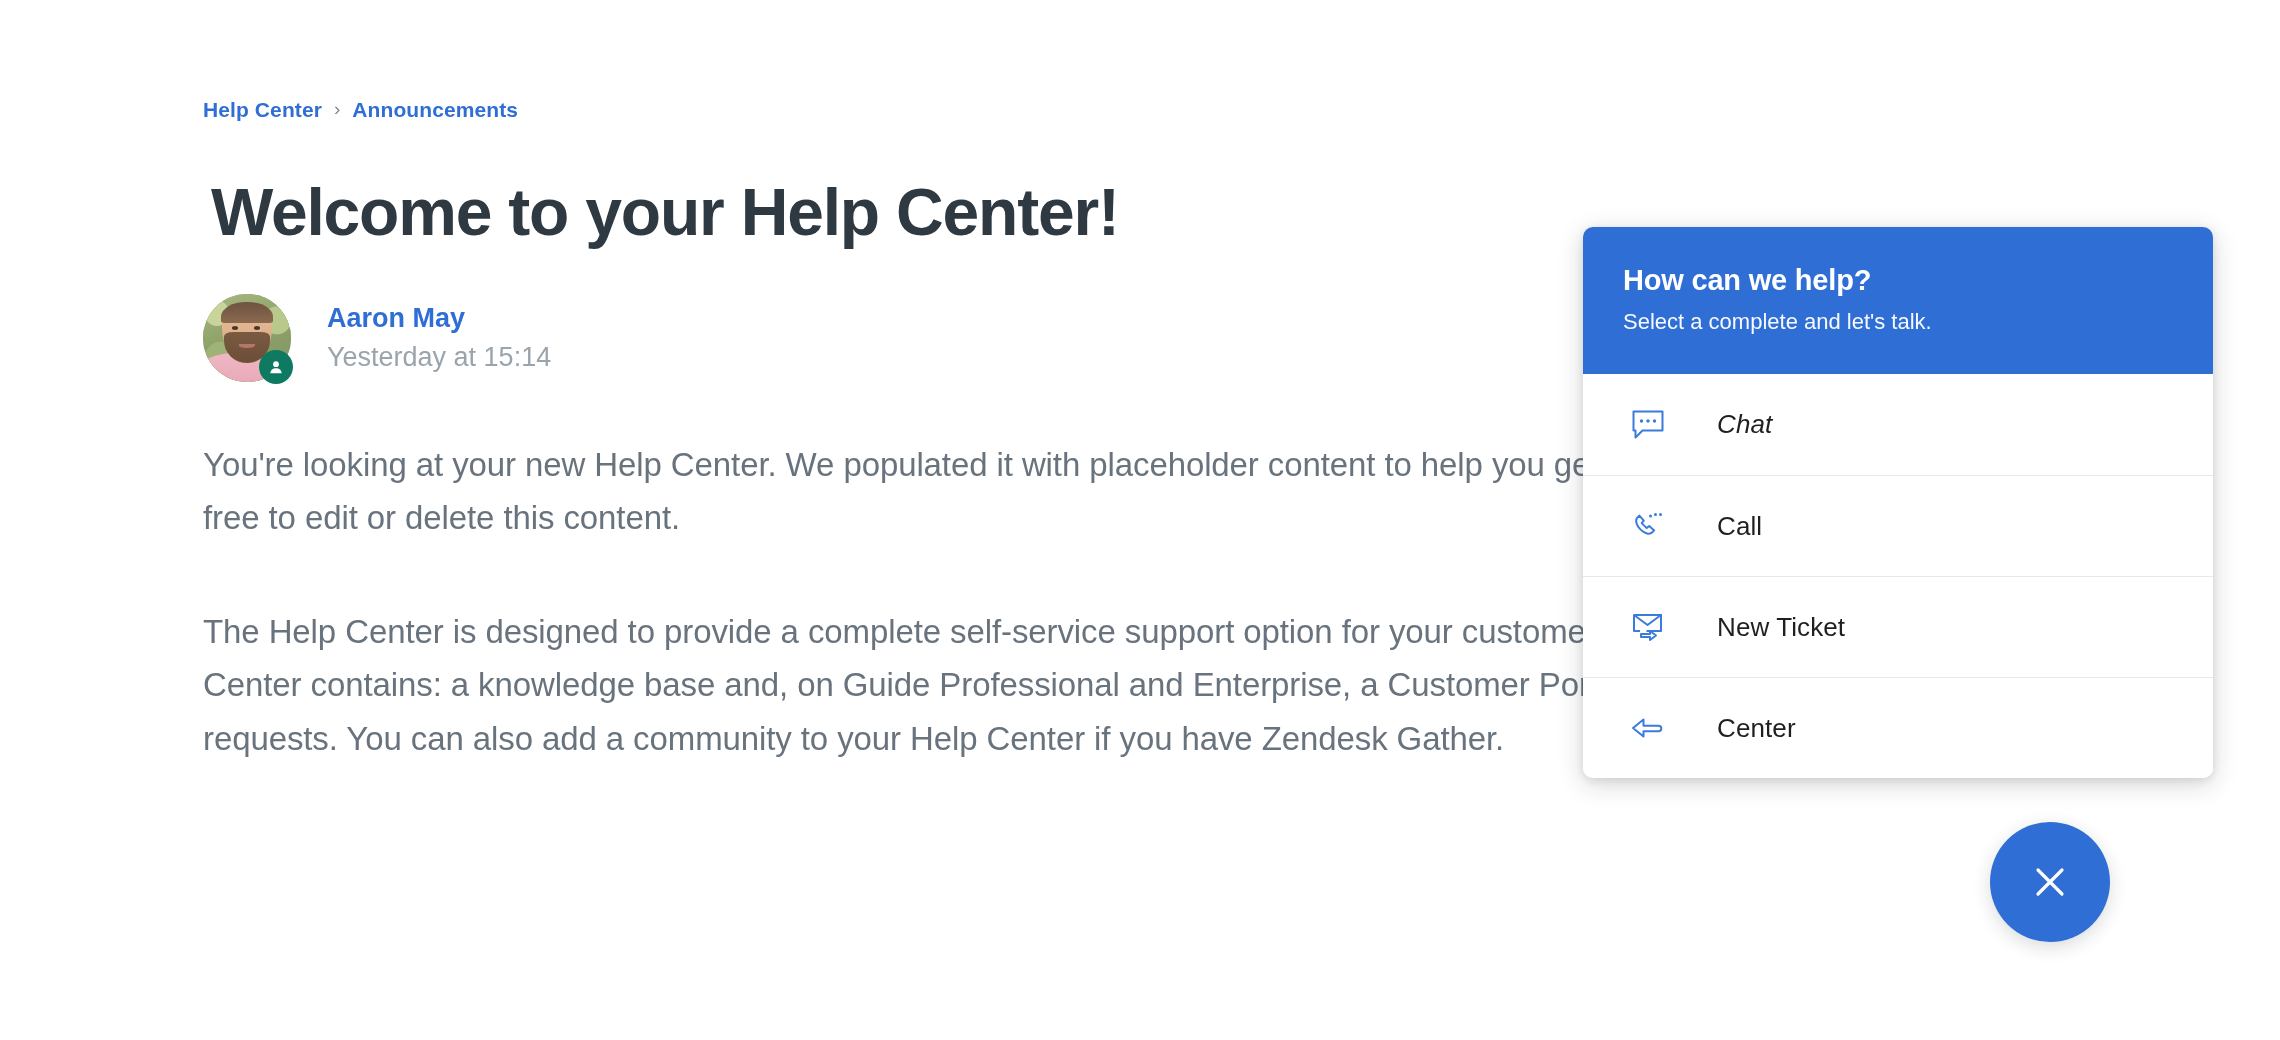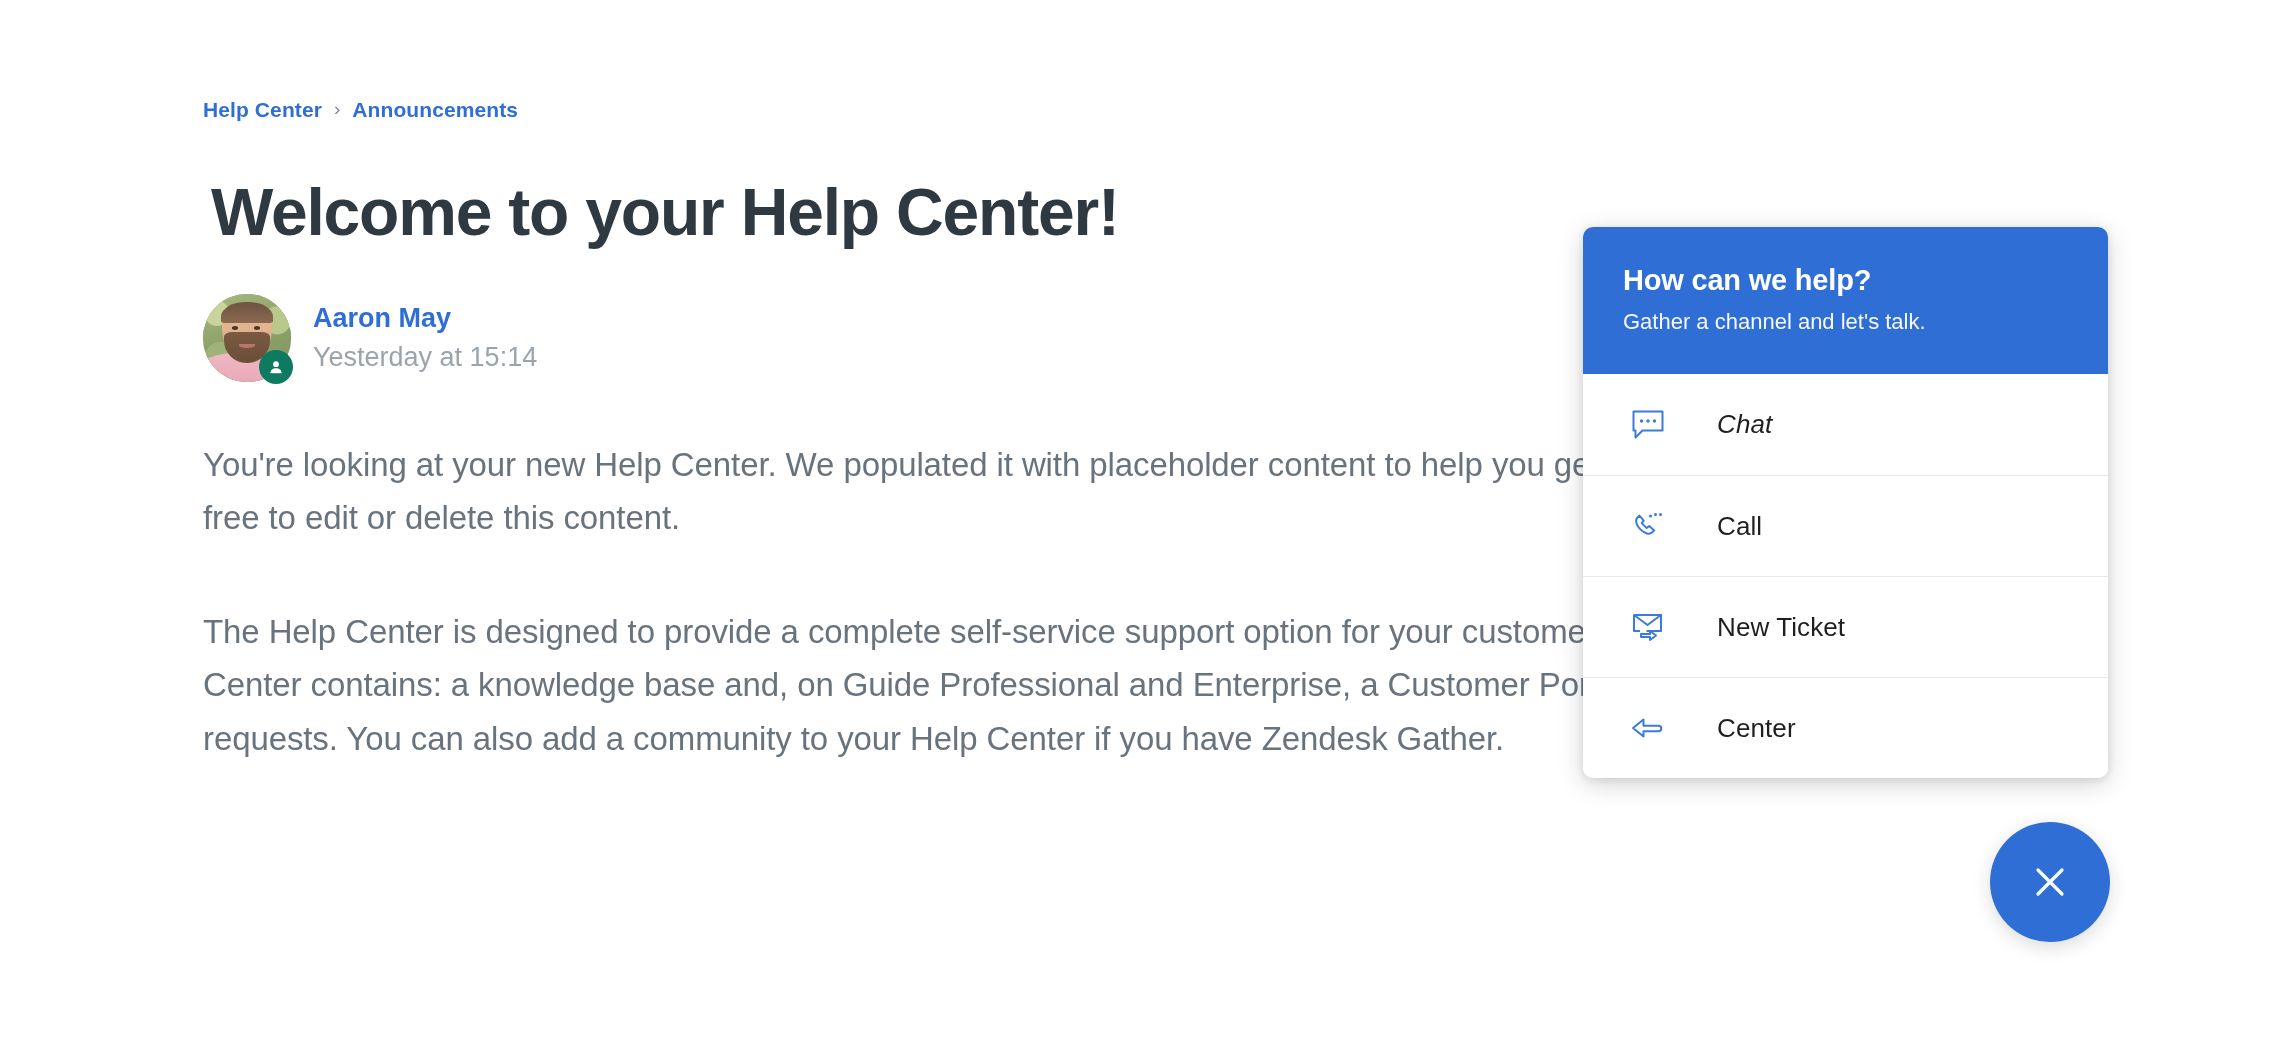--- a/index.html
+++ b/index.html
@@ -64,21 +64,21 @@
     font-weight: 700;
     color: #2f3941;
     letter-spacing: -1.2px;
   }
 
   
   .author {
     display: flex;
     align-items: center;
     margin-top: 44px;
-    gap: 22px;
+    gap: 36px;
   }
   .avatar-wrap {
     position: relative;
     width: 88px;
     height: 88px;
     flex: 0 0 88px;
   }
   .avatar {
     width: 88px;
     height: 88px;
@@ -196,21 +196,21 @@
     font-weight: 400;
     letter-spacing: -0.1px;
   }
   .article-body p:last-child { margin-bottom: 0; }
 
   
   .widget {
     position: absolute;
     left: 1583px;
     top: 227px;
-    width: 525px;
+    width: 630px;
     border-radius: 10px;
     background: #ffffff;
     box-shadow: 0 6px 26px rgba(23,30,41,0.18), 0 2px 8px rgba(23,30,41,0.10);
     overflow: hidden;
     z-index: 20;
   }
   .widget-header {
     background: #2f6ed5;
     padding: 36px 40px 38px 40px;
   }
@@ -324,21 +324,21 @@
       <p>You're looking at your new Help Center. We populated it with placeholder content to help you get started. Feel free to edit or delete this content.</p>
       <p>The Help Center is designed to provide a complete self-service support option for your customers. The Help Center contains: a knowledge base and, on Guide Professional and Enterprise, a Customer Portal for support requests. You can also add a community to your Help Center if you have Zendesk Gather.</p>
     </div>
 
   </div>
 
   <div class="widget">
 
     <div class="widget-header">
       <div class="widget-title">How can we help?</div>
-      <div class="widget-subtitle">Gather a channel and let's talk.</div>
+      <div class="widget-subtitle">Select a complete and let's talk.</div>
     </div>
 
     <div class="channel-list">
 
       <div class="channel-item">
         <span class="channel-icon">
           <svg width="42" height="42" viewBox="0 0 42 42" fill="none" aria-hidden="true">
             <path d="M6.5 7.5h29v19h-20l-7 7v-7h-2z" stroke="#3b7bdb" stroke-width="2" stroke-linejoin="round" fill="none"></path>
             <circle cx="14.5" cy="17" r="1.7" fill="#3b7bdb"></circle>
             <circle cx="21" cy="17" r="1.7" fill="#3b7bdb"></circle>

